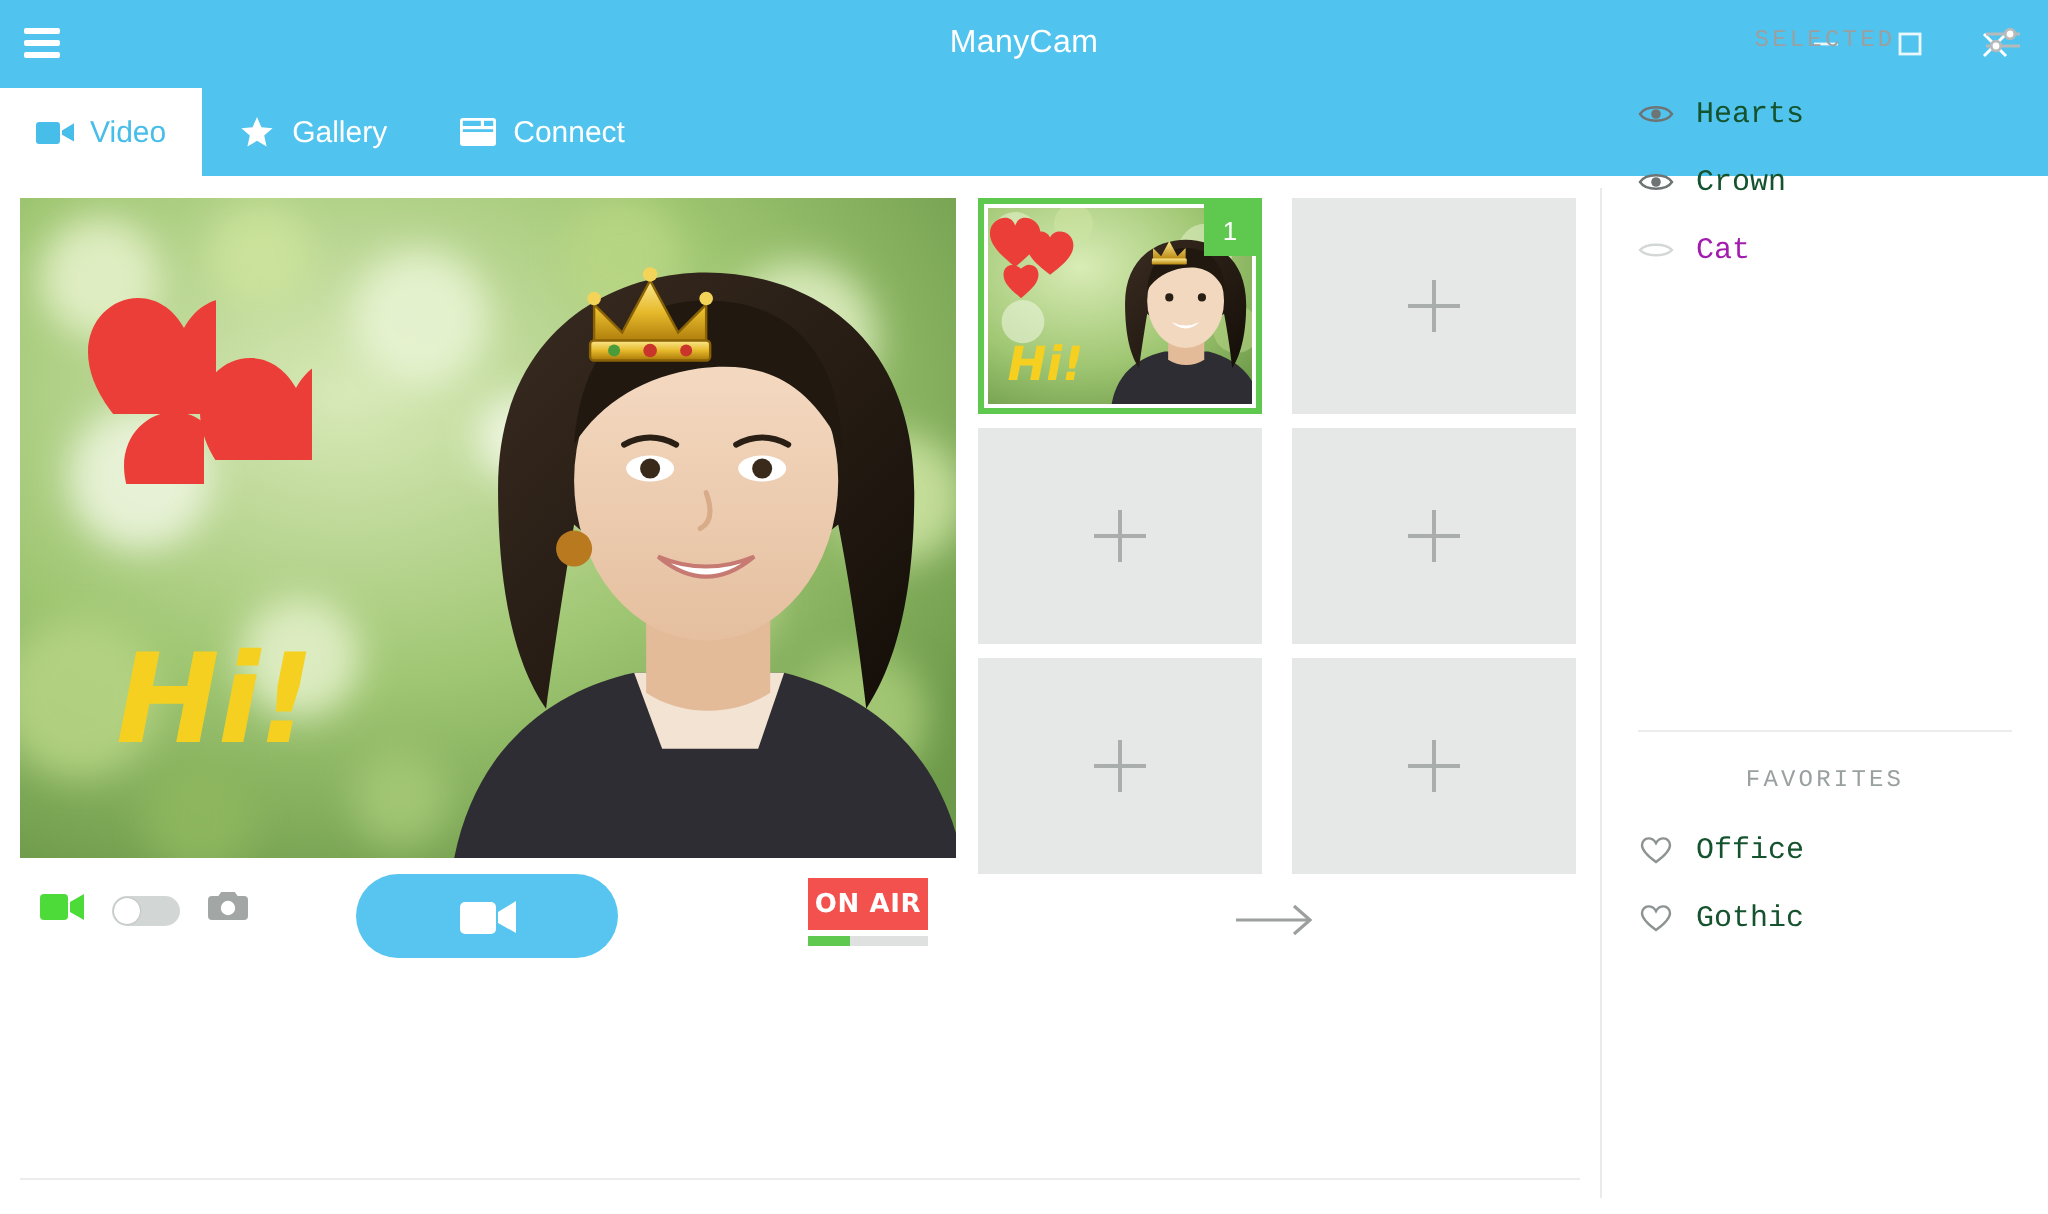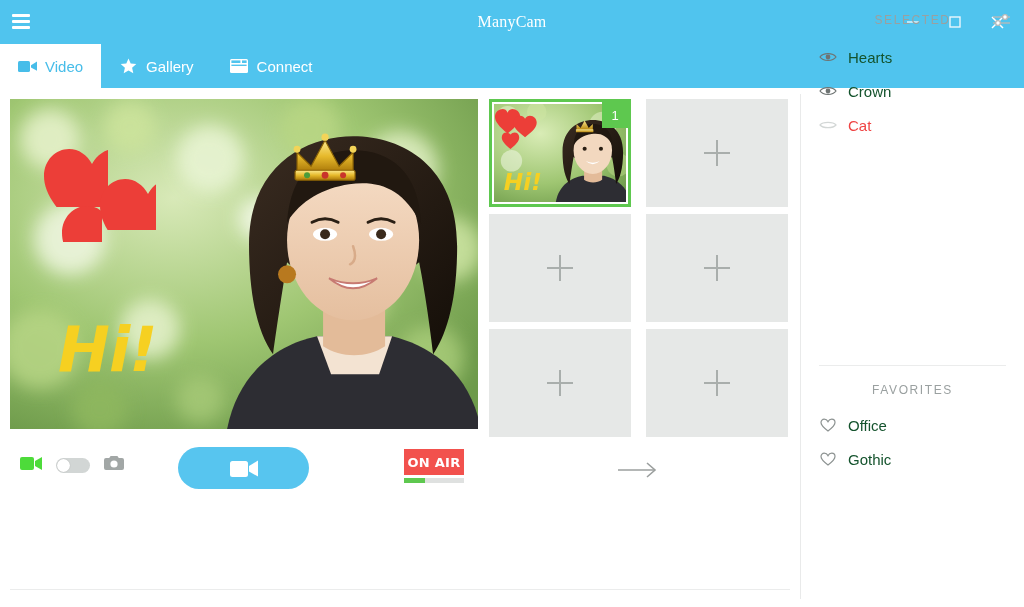--- a/index.html
+++ b/index.html
@@ -9,21 +9,20 @@
     background: #ffffff;
     font-family: "Liberation Sans", sans-serif;
     -webkit-font-smoothing: antialiased;
   }
   .app { position: relative; width: 1024px; height: 607px; background: #fff; }
 
   
   .titlebar {
     position: absolute; left: 0; top: 0; width: 1024px; height: 44px;
     background: #50c4ee;
-    font-family: Liberation Serif, serif;
   }
   .hamburger {
     position: absolute; left: 8px; top: 9px; width: 26px; height: 24px;
     display: flex; flex-direction: column; justify-content: center; gap: 3px;
     padding: 0 4px; cursor: pointer;
   }
   .hamburger span { display: block; height: 3px; background: #ffffff; border-radius: 1px; }
   .app-title {
     position: absolute; left: 0; top: 0; width: 1024px; height: 44px;
     line-height: 44px; text-align: center; color: #ffffff;
@@ -95,36 +94,36 @@
   .badge {
     position: absolute; right: 0; top: 0; width: 26px; height: 26px;
     background: #5ec84f; color: #fff; font-size: 13px;
     display: flex; align-items: center; justify-content: center; z-index: 5;
   }
 
   
   .vdiv { position: absolute; left: 800px; top: 6px; width: 1px; height: 505px; background: #e9eaea; }
 
   
-  .rpanel { position: absolute; left: 801px; top: 0; width: 223px; height: 519px; }
+  .rpanel { position: absolute; left: 801px; top: 0; width: 223px; height: 519px; font-family: Liberation Mono, monospace; }
   .rhead {
     position: relative; height: 40px; display: flex; align-items: center; justify-content: center;
     color: #9aa0a0; font-size: 12px; letter-spacing: 1.6px;
   }
   .sliders-icon { position: absolute; right: 14px; top: 13px; cursor: pointer; }
   .ritem {
     display: flex; align-items: center; gap: 11px; padding: 0 0 0 18px;
     height: 34px; font-size: 15px; color: #14532d; cursor: pointer;
   }
-  .ritem.off { color: #ef4444; }
+  .ritem.off { color: #a21caf; }
   .ritem .ric { width: 18px; height: 18px; display: flex; align-items: center; justify-content: center; }
   .rdiv { position: absolute; left: 18px; right: 18px; height: 1px; background: #ebecec; }
 
   
-  .ctrlbar { position: absolute; left: 0; top: 355px; width: 800px; height: 56px; }
+  .ctrlbar { position: absolute; left: 0; top: 345px; width: 800px; height: 56px; }
   .ctrl-left { position: absolute; left: 20px; top: 12px; display: flex; align-items: center; gap: 14px; }
   .toggle {
     width: 34px; height: 15px; border-radius: 8px; background: #d2d6d5; position: relative; cursor: pointer;
   }
   .toggle .knob {
     position: absolute; left: 1px; top: 1px; width: 13px; height: 13px; border-radius: 50%; background: #fff;
     box-shadow: 0 0 1px rgba(0,0,0,.25);
   }
   .rec-btn {
     position: absolute; left: 178px; top: 4px; width: 131px; height: 42px;

